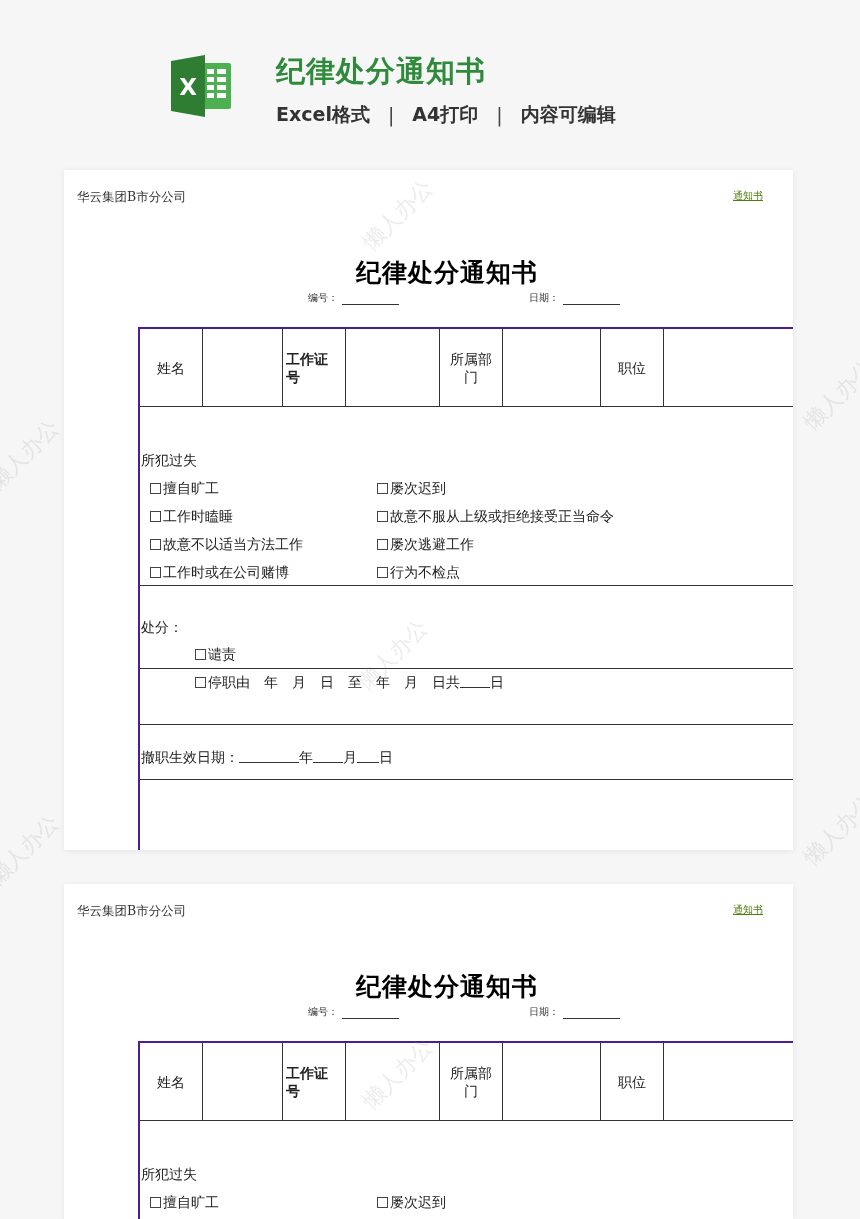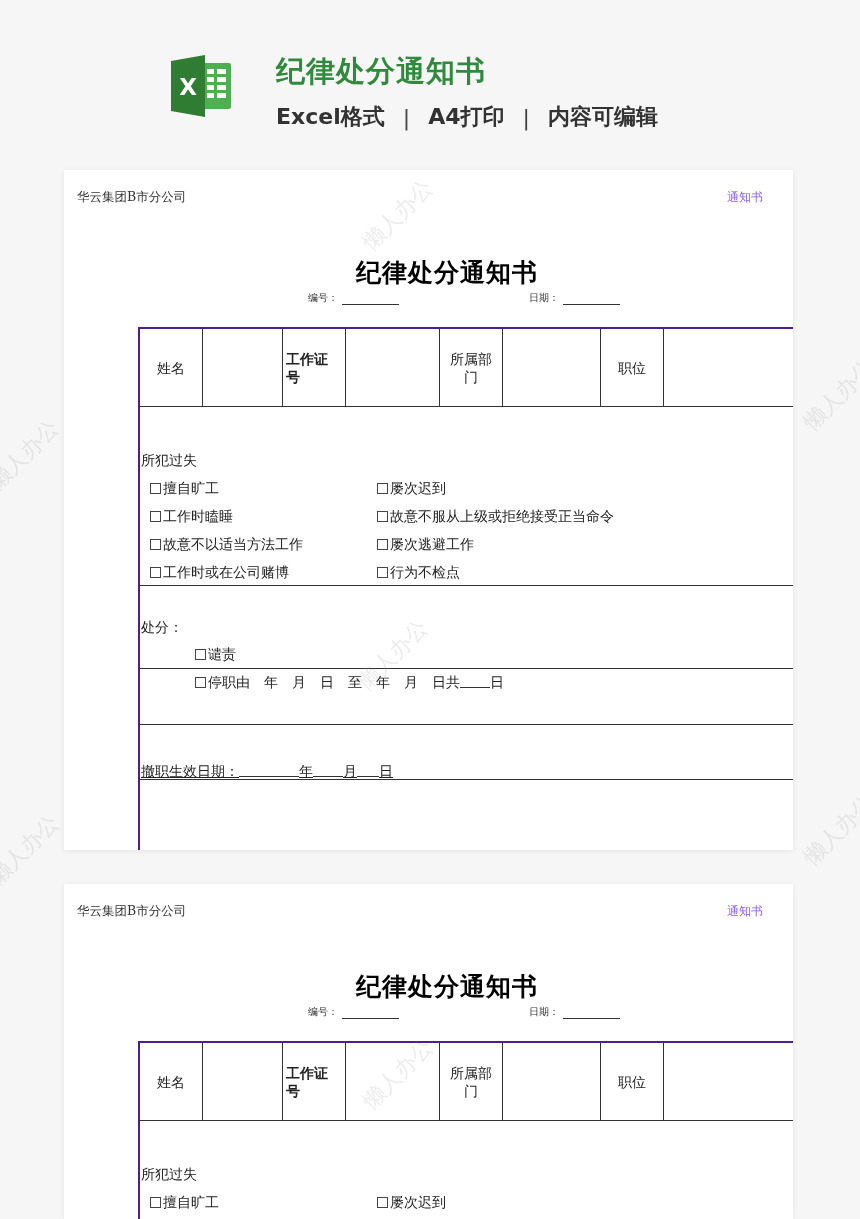--- a/index.html
+++ b/index.html
@@ -12,35 +12,35 @@
     .banner { position: absolute; left: 0; top: 0; width: 860px; height: 170px; }
     .xl-icon { position: absolute; left: 171px; top: 55px; width: 62px; height: 62px; }
     .banner-title {
       position: absolute; left: 276px; top: 52px;
       font-family: "DejaVu Sans", "Liberation Sans", sans-serif;
       font-weight: bold; font-size: 29px; color: #2f8a3b; letter-spacing: 1px;
     }
     .banner-sub {
       position: absolute; left: 276px; top: 102px;
       font-family: "DejaVu Sans", "Liberation Sans", sans-serif;
-      font-weight: bold; font-size: 22px; color: #333;
+      font-weight: bold; font-size: 19px; color: #333;
       display: flex; align-items: center;
     }
     .banner-sub .sep { margin: 0 18px; font-weight: normal; color: #444; }
 
     .page {
       position: absolute; left: 64px; width: 729px; background: #fff;
       box-shadow: 0 1px 6px rgba(0,0,0,0.08);
       overflow: hidden;
     }
     .page1 { top: 170px; height: 680px; }
     .page2 { top: 884px; height: 335px; }
 
     .hdr-left { position: absolute; left: 13px; top: 19px; font-size: 12.5px; color: #333; }
-    .hdr-right { position: absolute; right: 30px; top: 19px; font-size: 12px; color: #8b5cf6; }
+    .hdr-right { position: absolute; right: 30px; top: 19px; font-size: 10px; color: #4d7c0f; text-decoration: underline; }
     .doc-title {
       position: absolute; left: 0; width: 766px; top: 86px; text-align: center;
       font-size: 25px; font-weight: bold; color: #000; letter-spacing: 1px;
     }
     .meta-row { position: absolute; top: 121px; font-size: 10px; color: #333; display: flex; align-items: flex-end; margin-left: 18px; }
     .meta-row .line { display: inline-block; width: 57px; border-bottom: 1px solid #333; margin-left: 4px; height: 11px; }
     .meta-no { left: 226px; }
     .meta-date { left: 447px; }
 
     .form {
@@ -65,21 +65,21 @@
 
     .punish1 { height: 83px; border-bottom: 1.5px solid #333; position: relative; font-size: 14px; }
     .punish1 .plabel { position: absolute; left: 1px; top: 33px; }
     .punish1 .popt { position: absolute; left: 55px; top: 60px; }
     .punish2 { height: 56px; border-bottom: 1.5px solid #333; position: relative; font-size: 14px; }
     .punish2 .popt { position: absolute; left: 55px; top: 5px; white-space: pre; }
     .box { display: inline-block; width: 11px; height: 11px; border: 1px solid #444; margin-right: 2px; vertical-align: -1px; }
     .blank { display: inline-block; border-bottom: 1px solid #333; height: 12px; vertical-align: -1px; }
 
     .effective { height: 55px; border-bottom: 1.5px solid #333; position: relative; font-size: 14px; }
-    .effective .elabel { position: absolute; left: 1px; top: 38px; white-space: nowrap; text-decoration: underline; }
+    .effective .elabel { position: absolute; left: 1px; top: 24px; white-space: nowrap; }
 
     .remarks { height: 82px; display: flex; font-size: 14px; }
     .remarks .rlabel { width: 143px; border-right: 1.5px solid #333; display: flex; align-items: center; justify-content: center; letter-spacing: 18px; padding-left: 14px; }
     .remarks .rcontent { flex: 1; }
 
     .page2 .form { border-bottom: none; }
 
     .wm {
       position: absolute; font-size: 22px; color: rgba(150,150,150,0.18);
       transform: rotate(-45deg); white-space: nowrap; pointer-events: none;

